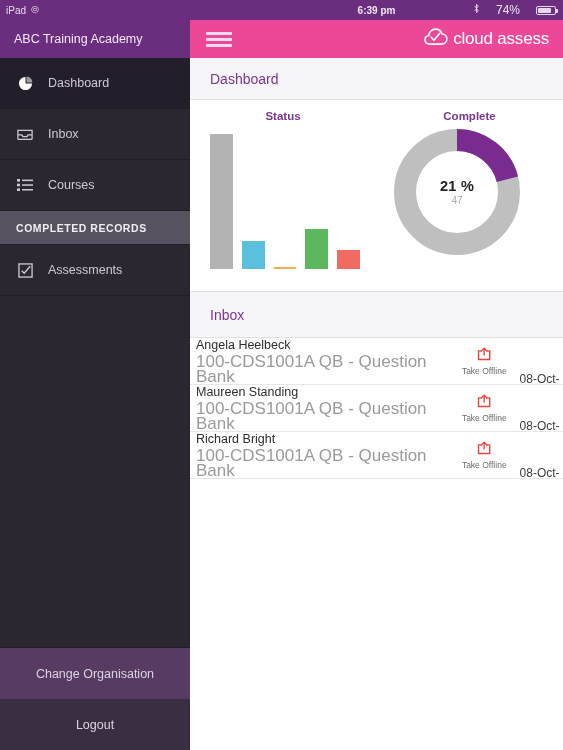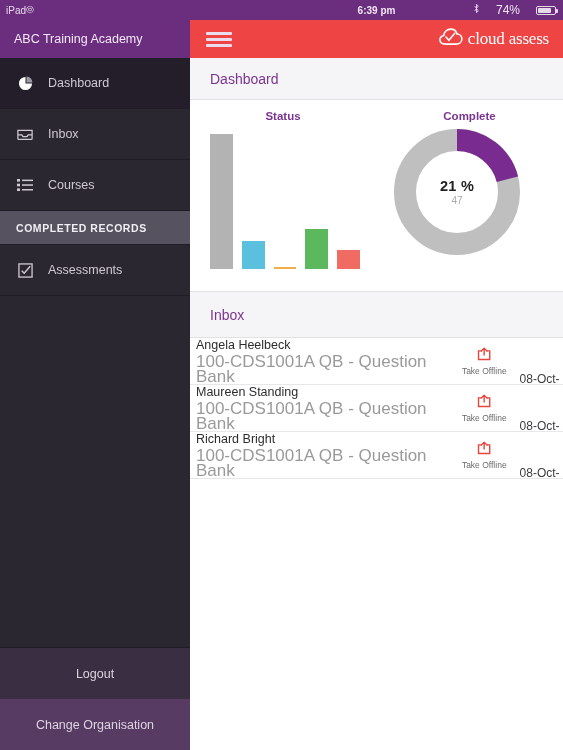--- a/index.html
+++ b/index.html
@@ -13,21 +13,21 @@
 
   
   .sidebar {
     width: 190px; height: 750px;
     background: #2b2730;
     display: flex; flex-direction: column;
     position: relative;
   }
   .sb-statusbar {
     height: 20px; background: #6b2d7e;
-    display: flex; align-items: center; 
+    display: flex; align-items: center; gap: 5px;
     padding: 4px 6px;
     color: #e8dced; font-size: 10px;
   }
   .sb-eye { font-size: 10px; opacity: .9; }
   .sb-brandbar {
     height: 38px; background: #6b2d7e;
     display: flex; align-items: center;
     padding: 0 14px;
     color: #f2e9f5; font-size: 12.5px;
   }
@@ -67,24 +67,23 @@
   .m-time { position: absolute; left: 0; right: 0; text-align: center; font-size: 10px; font-weight: bold; }
   .m-right { position: absolute; right: 7px; display: flex; align-items: center; gap: 16px; font-size: 12px; }
   .batt {
     width: 20px; height: 9px; border: 1px solid #e4d8e9; border-radius: 2px;
     position: relative; display:inline-block;
   }
   .batt::after{ content:""; position:absolute; right:-3px; top:2.5px; width:2px; height:4px; background:#e4d8e9; border-radius:0 1px 1px 0;}
   .batt i { position:absolute; left:1px; top:1px; bottom:1px; width:72%; background:#e4d8e9; display:block; border-radius:1px;}
 
   .m-header {
-    height: 38px; background: #ef4444;
+    height: 38px; background: #ec4899;
     display: flex; align-items: center; justify-content: space-between;
     padding: 0 14px 0 16px;
-    font-family: Liberation Serif, serif;
   }
   .hamburger { width: 26px; height: 18px; display: flex; flex-direction: column; justify-content: center; gap: 3px; }
   .hamburger span { display: block; height: 3px; background: #e9dcef; border-radius: 1px; }
   .logo { display: flex; align-items: center; gap: 5px; color: #ffffff; font-size: 17px; letter-spacing: -.2px; }
   .logo-text { font-weight: 400; }
 
   .page-title-bar {
     height: 42px; background: #f5f4f6;
     border-bottom: 1px solid #e2e0e4;
     display: flex; align-items: center; padding-left: 20px;
@@ -201,25 +200,25 @@
               <path d="M4 8.2l2.6 2.8L13 3.4" fill="none" stroke="#cfc9d4" stroke-width="1.5"></path>
             </svg>
         </span>
         <span>Assessments</span>
       </div>
     </div>
 
     <div class="nav-filler"></div>
 
     <div class="sb-bottom">
+      <div class="sb-btn sb-change">
+        <span>Change Organisation</span>
+      </div>
       <div class="sb-btn sb-logout">
         <span>Logout</span>
-      </div>
-      <div class="sb-btn sb-change">
-        <span>Change Organisation</span>
       </div>
     </div>
   </div>
 
   <div class="main">
 
     <div class="m-statusbar">
       <span class="m-time">6:39 pm</span>
       <span class="m-right">
         <span>

